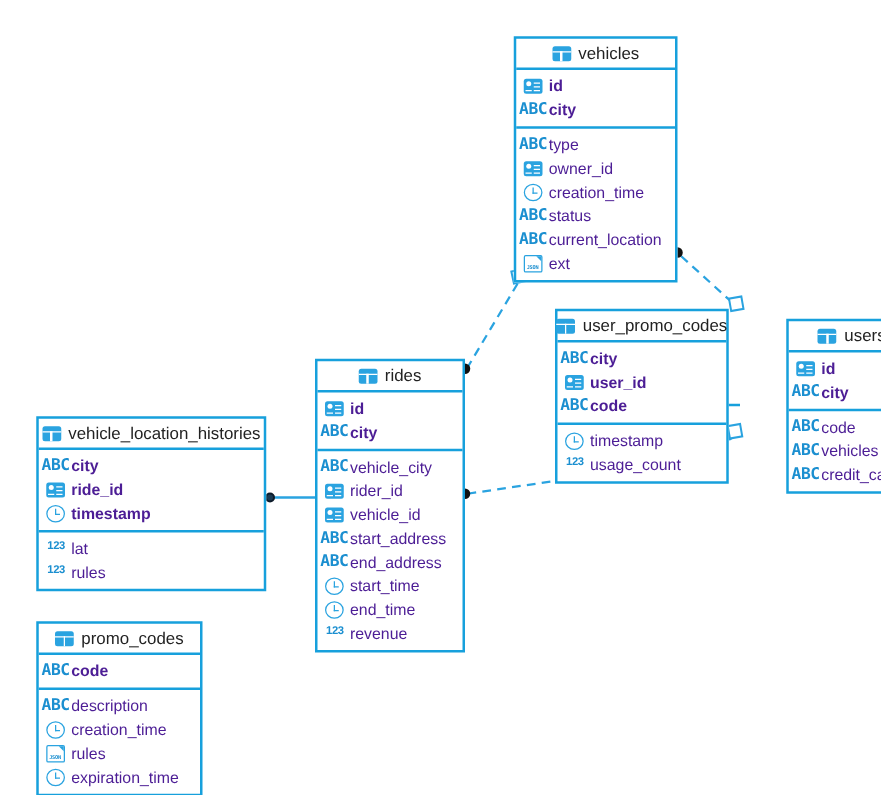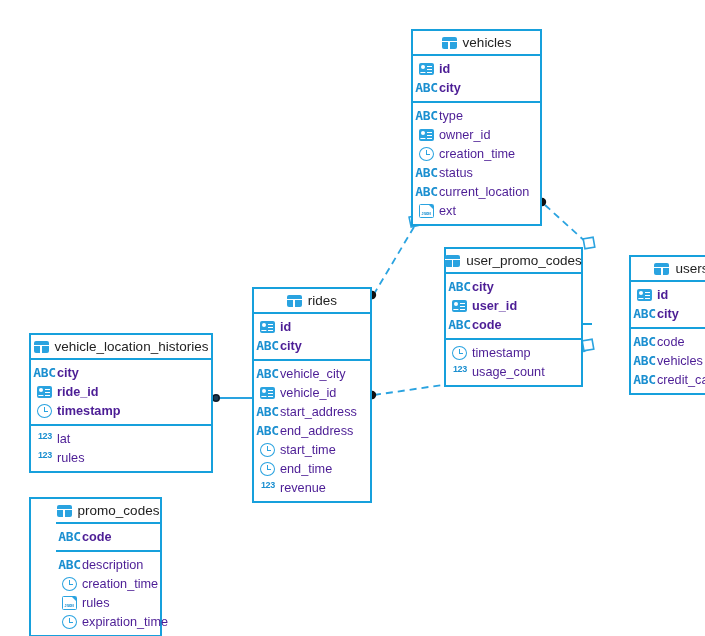--- a/index.html
+++ b/index.html
@@ -242,20 +242,24 @@
         </div>
         <div class="section">
           <div class="row">
             <span class="ic ic-abc">
               <span>ABC</span>
             </span>
             <span class="fname">vehicle_city</span>
           </div>
           <div class="row">
             <span class="ic ic-card"></span>
+            <span class="fname">rider_id</span>
+          </div>
+          <div class="row">
+            <span class="ic ic-card"></span>
             <span class="fname">vehicle_id</span>
           </div>
           <div class="row">
             <span class="ic ic-abc">
               <span>ABC</span>
             </span>
             <span class="fname">start_address</span>
           </div>
           <div class="row">
             <span class="ic ic-abc">
@@ -308,21 +312,21 @@
             <span class="fname">lat</span>
           </div>
           <div class="row">
             <span class="ic ic-num">
               <span>123</span>
             </span>
             <span class="fname">rules</span>
           </div>
         </div>
       </div>
-      <div class="table" style="left: 29px; top: 497px; width: 133px; padding-left: 25px;">
+      <div class="table" style="left: 29px; top: 497px; width: 133px;">
         <div class="thead">
           <span class="ic ic-grid"></span>
           <span class="tname">promo_codes</span>
         </div>
         <div class="section">
           <div class="row pk">
             <span class="ic ic-abc">
               <span>ABC</span>
             </span>
             <span class="fname">code</span>

